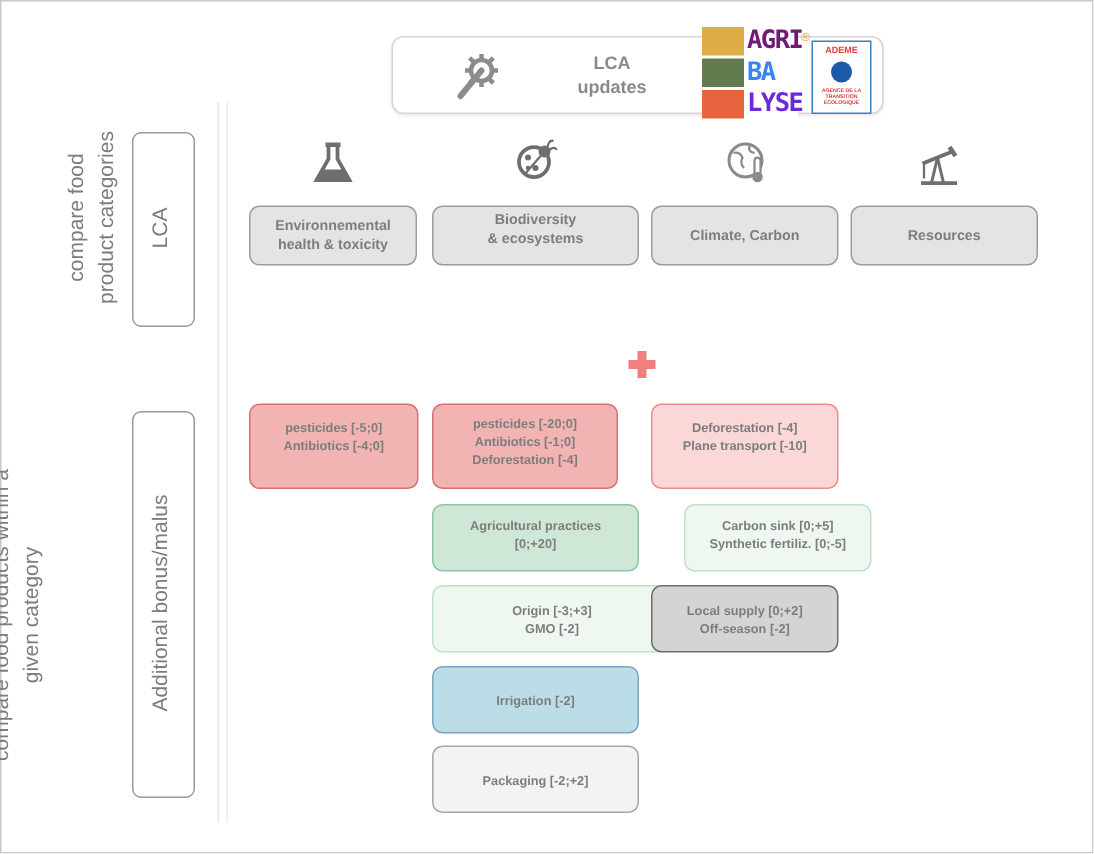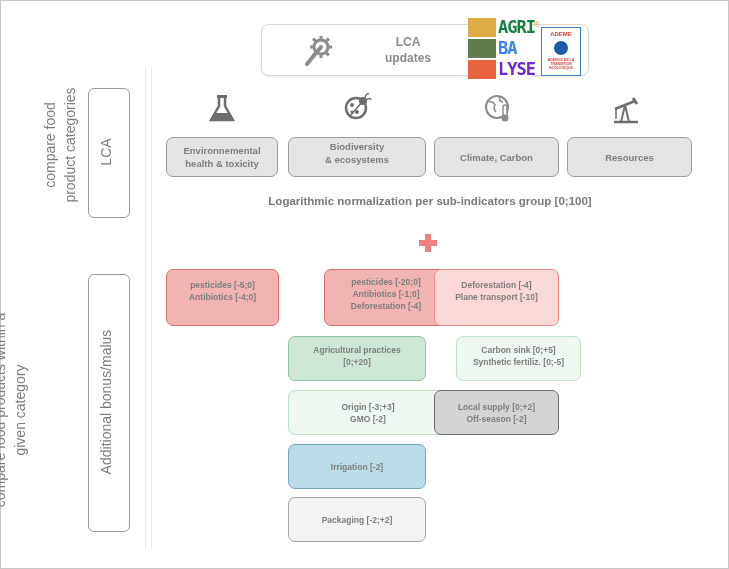--- a/index.html
+++ b/index.html
@@ -103,21 +103,21 @@
   <line x1="20" y1="13" x2="6" y2="30" stroke="#8c8c8c" stroke-width="4" stroke-linecap="round"></line>
 </svg>
 <div class="header-title">
   <div>LCA</div>
   <div>updates</div>
 </div>
 
 <div class="agri-logo">
   <div class="agri-row" style="top:0;">
     <div class="agri-sq" style="background:#e0ac45;"></div>
-    <span class="agri-txt" style="color:#15803d;">AGRI</span>
+    <span class="agri-txt" style="color:#701a75;">AGRI</span>
   </div>
   <div class="agri-row" style="top:21px;">
     <div class="agri-sq" style="background:#627c4f;"></div>
     <span class="agri-txt" style="color:#3b82f6;">BA</span>
   </div>
   <div class="agri-row" style="top:42px;">
     <div class="agri-sq" style="background:#e8643e;"></div>
     <span class="agri-txt" style="color:#6d28d9;">LYSE</span>
   </div>
 </div>
@@ -187,35 +187,34 @@
     </div>
 </div>
 <div class="cat-box" style="left:434px; width:125px;">
   <div>Climate, Carbon</div>
 </div>
 <div class="cat-box" style="left:567px; width:125px;">
   <div>Resources</div>
 </div>
 
 <div class="org-text">
-  <div>Logarithmic normalization per sub-indicators group [0;100]</div>
 </div>
 <svg class="plus-icon" viewBox="0 0 20 20">
   <rect x="7" y="1" width="6" height="18" fill="#f08080"></rect>
   <rect x="1" y="7" width="18" height="6" fill="#f08080"></rect>
 </svg>
 
 <div class="bm-box c-red-strong" style="left:166px; top:269px; width:113px; height:57px;">
   <div style="margin-top:-14px;">
     <div>pesticides  [-5;0]</div>
     <div>Antibiotics [-4;0]</div>
   </div>
 </div>
 
-<div class="bm-box c-red-strong" style="left:288px; top:269px; width:124px; height:57px;margin-left:36px;">
+<div class="bm-box c-red-strong" style="left:288px; top:269px; width:124px; height:57px;">
   <div style="margin-top:-8px;">
     <div>pesticides  [-20;0]</div>
     <div>Antibiotics [-1;0]</div>
     <div>Deforestation [-4]</div>
   </div>
 </div>
 <div class="bm-box c-green-strong" style="left:288px; top:336px; width:138px; height:45px;">
   <div style="margin-top:-6px;">
     <div>Agricultural practices</div>
     <div>[0;+20]</div>

